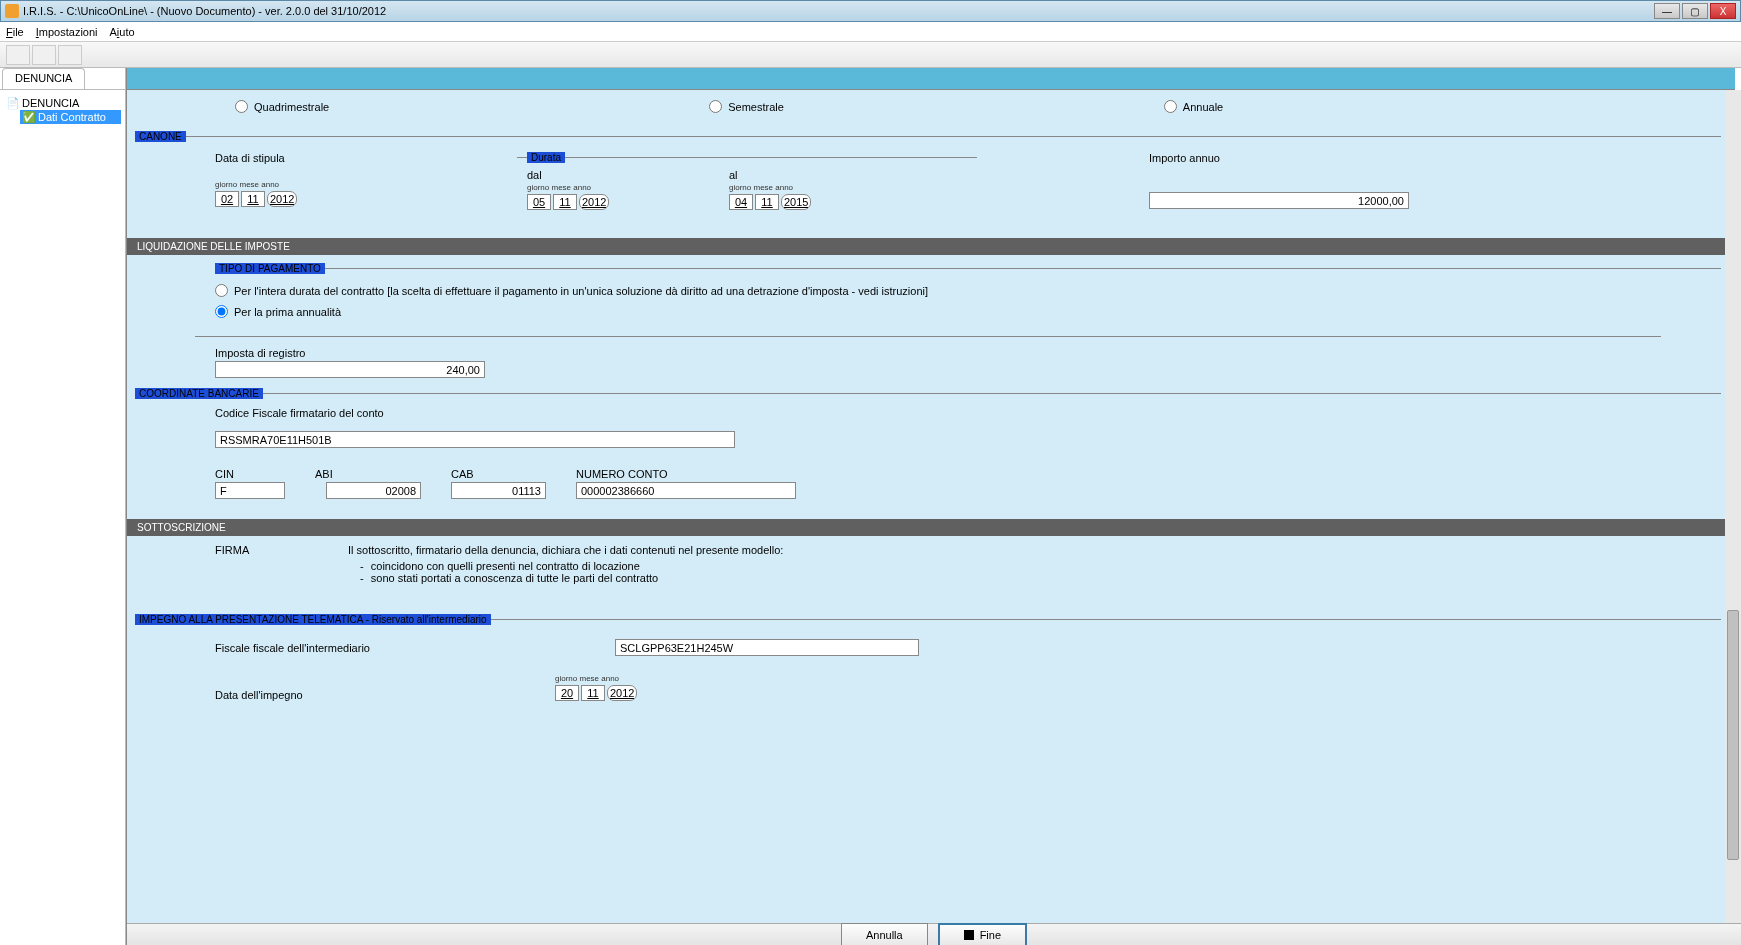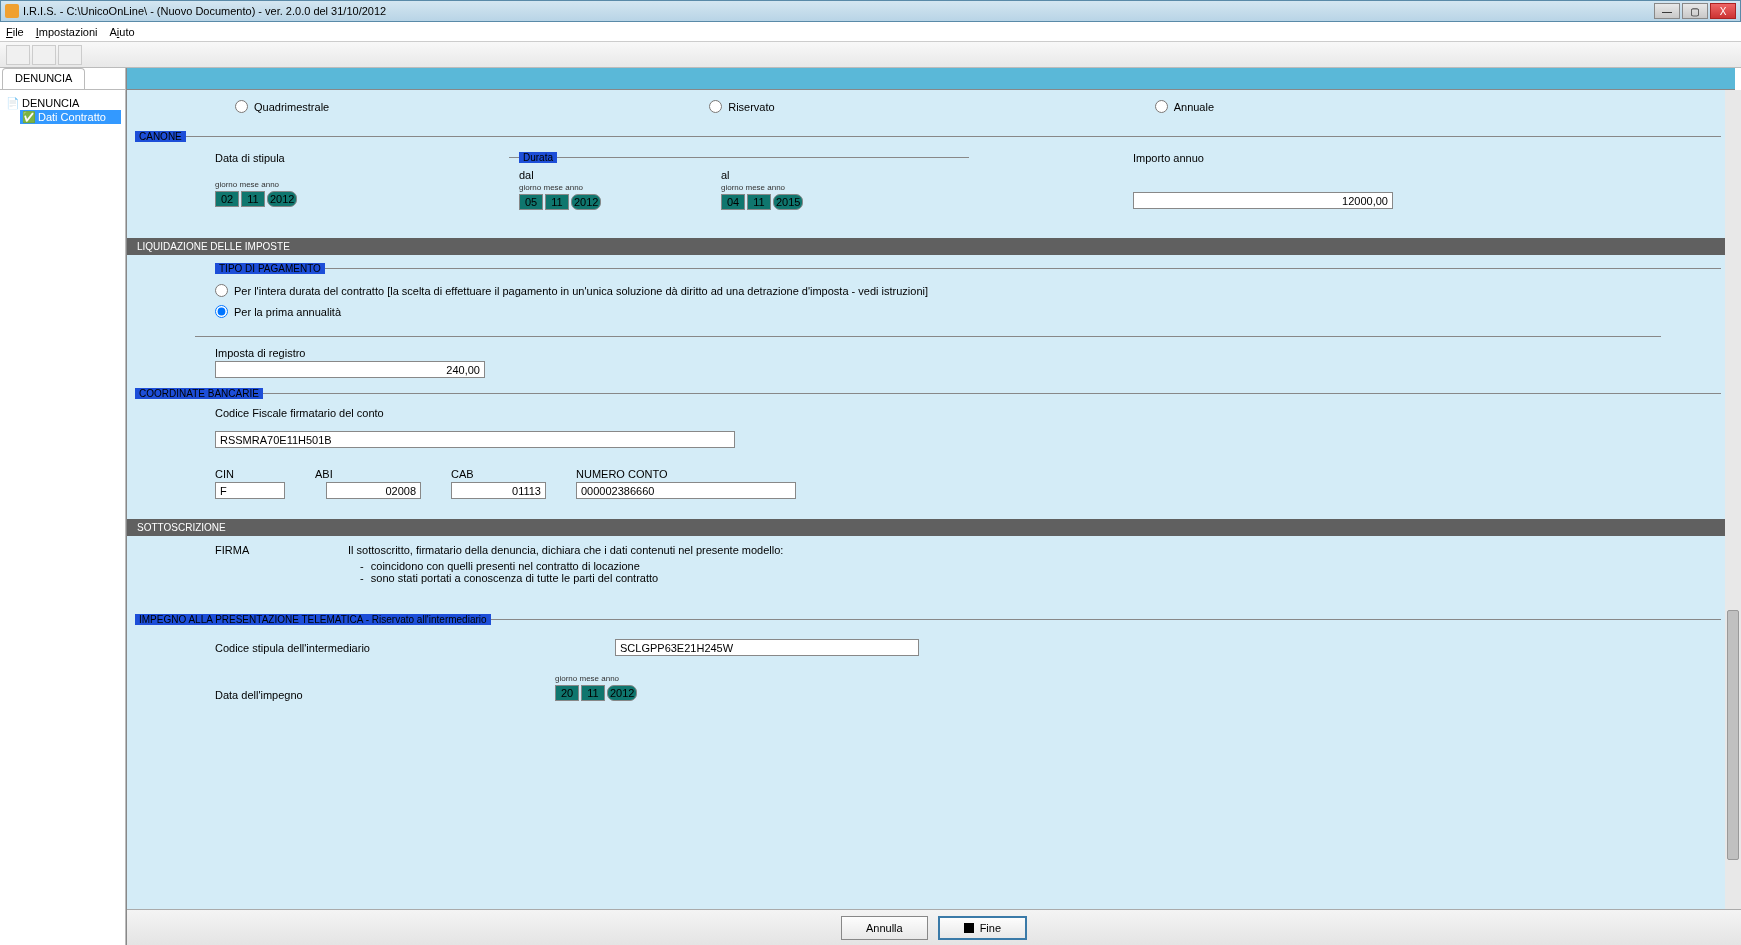--- a/index.html
+++ b/index.html
@@ -38,45 +38,45 @@
 
 
 .radio-row { display: flex; padding: 10px 0 10px 100px; gap: 380px; }
 .radio-item { display: flex; align-items: center; gap: 6px; }
 .radio-item input { margin: 0; }
 
 fieldset { border: 1px solid #888; border-left: none; border-right: none; border-bottom: none; margin: 8px 0; padding: 8px 0; position: relative; }
 fieldset.inner { border: 1px solid #888; border-bottom: none; border-left: none; border-right: none; margin: 4px 0; padding: 6px 0; }
 legend { font-size: 10px; color: #000; padding: 0 4px; background: #1d4ed8; }
 
-.row { display: flex; padding: 2px 0 2px 80px; gap: 24px; align-items: flex-start; }
+.row { display: flex; padding: 2px 0 2px 80px; gap: 32px; align-items: flex-start; }
 .col { display: flex; flex-direction: column; gap: 2px; }
 .lbl { font-size: 11px; }
 .tiny { font-size: 8px; color: #333; }
 
 .dateinp { display: flex; gap: 2px; }
-.dateinp input { width: 24px; height: 16px; border: 1px solid #888; background: #0f766e; text-align: center; font-size: 11px; padding: 0 2px; }
+.dateinp input { width: 24px; height: 16px; border: 1px solid #888; background: #ffffff; text-align: center; font-size: 11px; padding: 0 2px; text-decoration: underline; }
 .dateinp input.yr { width: 30px; border-radius: 7px; }
 
 input.txt { height: 17px; border: 1px solid #888; background: #fff; padding: 0 4px; font-size: 11px; }
 input.num { text-align: right; }
 
 .section-bar { background: #606060; color: #fff; padding: 3px 10px; font-size: 10px; margin: 12px -8px 8px -8px; }
 
 .indent { padding-left: 80px; }
 
 hr { border: none; border-top: 1px solid #888; margin: 8px 60px 8px 60px; }
 
 .firma-block { padding-left: 80px; }
 .firma-lbl { display: inline-block; width: 130px; vertical-align: top; }
 .firma-txt { display: inline-block; }
 .firma-txt ul { list-style: none; padding-left: 12px; margin-top: 4px; }
 .firma-txt li::before { content: "- "; margin-right: 4px; }
 
-.footer { height: 36px; background: linear-gradient(#f4f4f4,#e4e4e4); border-top: 1px solid #aaa; display: flex; align-items: center; justify-content: center; gap: 10px; }
+.footer { height: 22px; background: linear-gradient(#f4f4f4,#e4e4e4); border-top: 1px solid #aaa; display: flex; align-items: center; justify-content: center; gap: 10px; }
 .btn { height: 24px; padding: 0 24px; border: 1px solid #888; background: linear-gradient(#fdfdfd,#e8e8e8); cursor: pointer; display: flex; align-items: center; gap: 6px; }
 .btn.primary { border: 2px solid #3a7aa8; }
 .btn .sq { width: 10px; height: 10px; background: #000; display: inline-block; }
 
 .scrollbar-v { position: absolute; right: 0; top: 0; width: 16px; height: 100%; background: #e8e8e8; }
 .scroll-thumb { position: absolute; right: 2px; top: 520px; width: 12px; height: 250px; background: #c0c0c0; border: 1px solid #999; border-radius: 2px; }
 
 select.combo { height: 18px; border: 1px solid #888; background: #fff; padding: 0 4px; }
 </style>
 </head>
@@ -125,21 +125,21 @@
     <div class="blue-stripe"></div>
     <div class="content">
 
       <div class="radio-row">
         <label class="radio-item">
             <input type="radio" name="per" style="">
             <span>Quadrimestrale</span>
           </label>
         <label class="radio-item">
             <input type="radio" name="per" style="">
-            <span>Riservato</span>
+            <span>Semestrale</span>
           </label>
         <label class="radio-item">
             <input type="radio" name="per" style="">
             <span>Annuale</span>
           </label>
       </div>
 
       <fieldset>
         <legend>CANONE</legend>
         <div class="row">
@@ -244,21 +244,21 @@
             <li>coincidono con quelli presenti nel contratto di locazione</li>
             <li>sono stati portati a conoscenza di tutte le parti del contratto</li>
           </ul>
         </div>
       </div>
 
       <fieldset style="margin-top:30px">
         <legend>IMPEGNO ALLA PRESENTAZIONE TELEMATICA - Riservato all'intermediario</legend>
         <div class="indent" style="display:flex;flex-direction:column;gap:18px;padding-top:6px">
           <div style="display:flex;align-items:center">
-            <span class="lbl" style="width:400px">Codice stipula dell'intermediario</span>
+            <span class="lbl" style="width:400px">Fiscale fiscale dell'intermediario</span>
             <input class="txt" style="width: 304px;" value="SCLGPP63E21H245W">
           </div>
           <div style="display:flex;align-items:flex-end">
             <span class="lbl" style="width:340px">Data dell'impegno</span>
             <div class="col">
               <span class="tiny">giorno mese  anno</span>
               <div class="dateinp">
                 <input value="20" style="">
                   <input value="11" style="">
                   <input class="yr" value="2012" style="">

